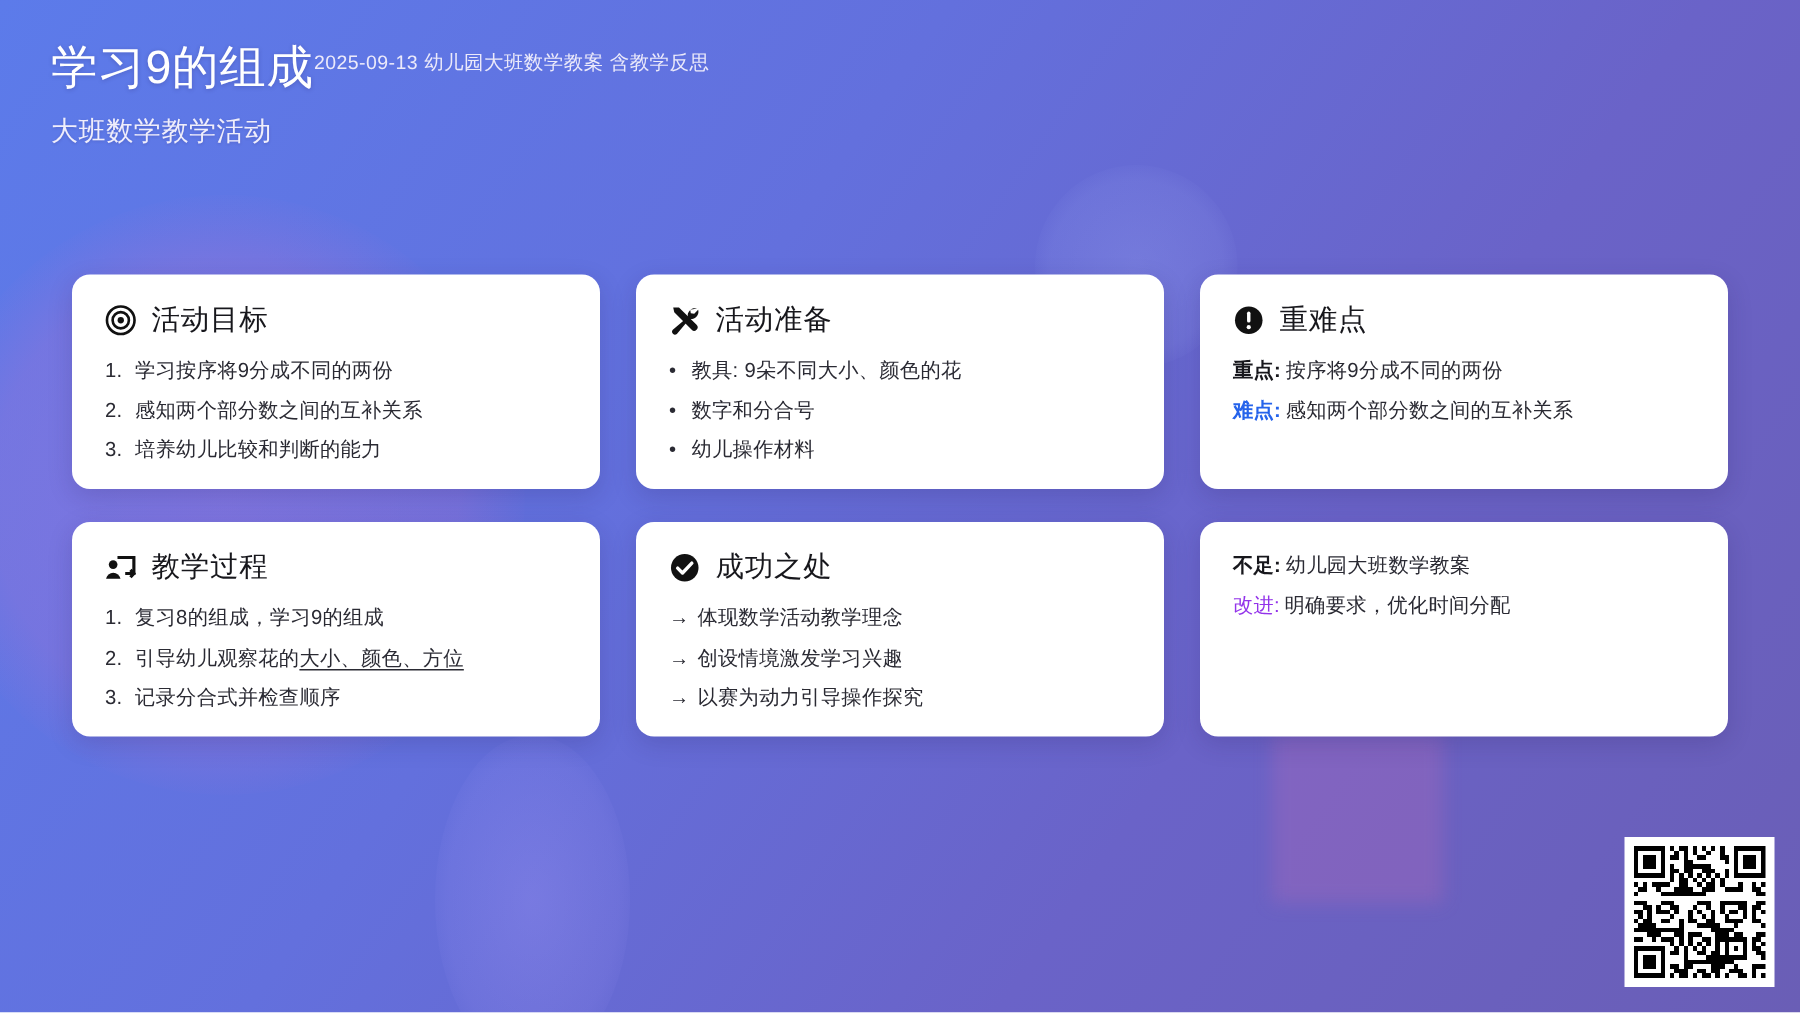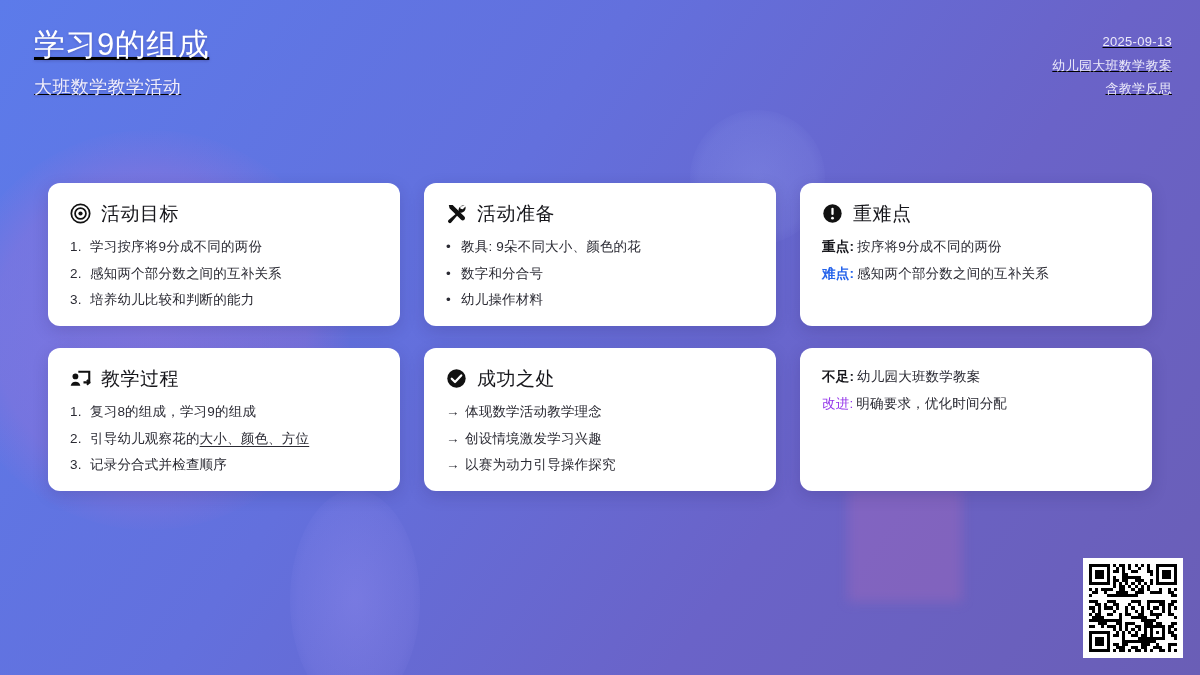--- a/index.html
+++ b/index.html
@@ -51,23 +51,22 @@
     filter: blur(6px);
   }
 
   
   .header {
     position: absolute;
     left: 0; top: 0;
     width: 1200px;
     padding: 26px 28px 0 34px;
     display: flex;
-    justify-content: space-between;
+    justify-content: flex-start;
     align-items: flex-start;
-    text-decoration: underline;
   }
 
   .title-block { display: flex; flex-direction: column; }
 
   .slide-title {
     color: #ffffff;
     font-size: 31px;
     font-weight: 400;
     line-height: 1.25;
     letter-spacing: 0.5px;
@@ -78,21 +77,21 @@
     color: #f0eefb;
     font-size: 18px;
     font-weight: 400;
     margin-top: 10px;
     letter-spacing: 0.4px;
     text-shadow: 0 1px 2px rgba(40,30,90,0.2);
   }
 
   .meta-block {
     display: flex;
-    flex-direction: column;
+    flex-direction: row;
     align-items: flex-end;
     gap: 4px;
     padding-top: 6px;
   }
 
   .meta-line {
     color: #eceafa;
     font-size: 13px;
     line-height: 1.5;
     letter-spacing: 0.3px;

